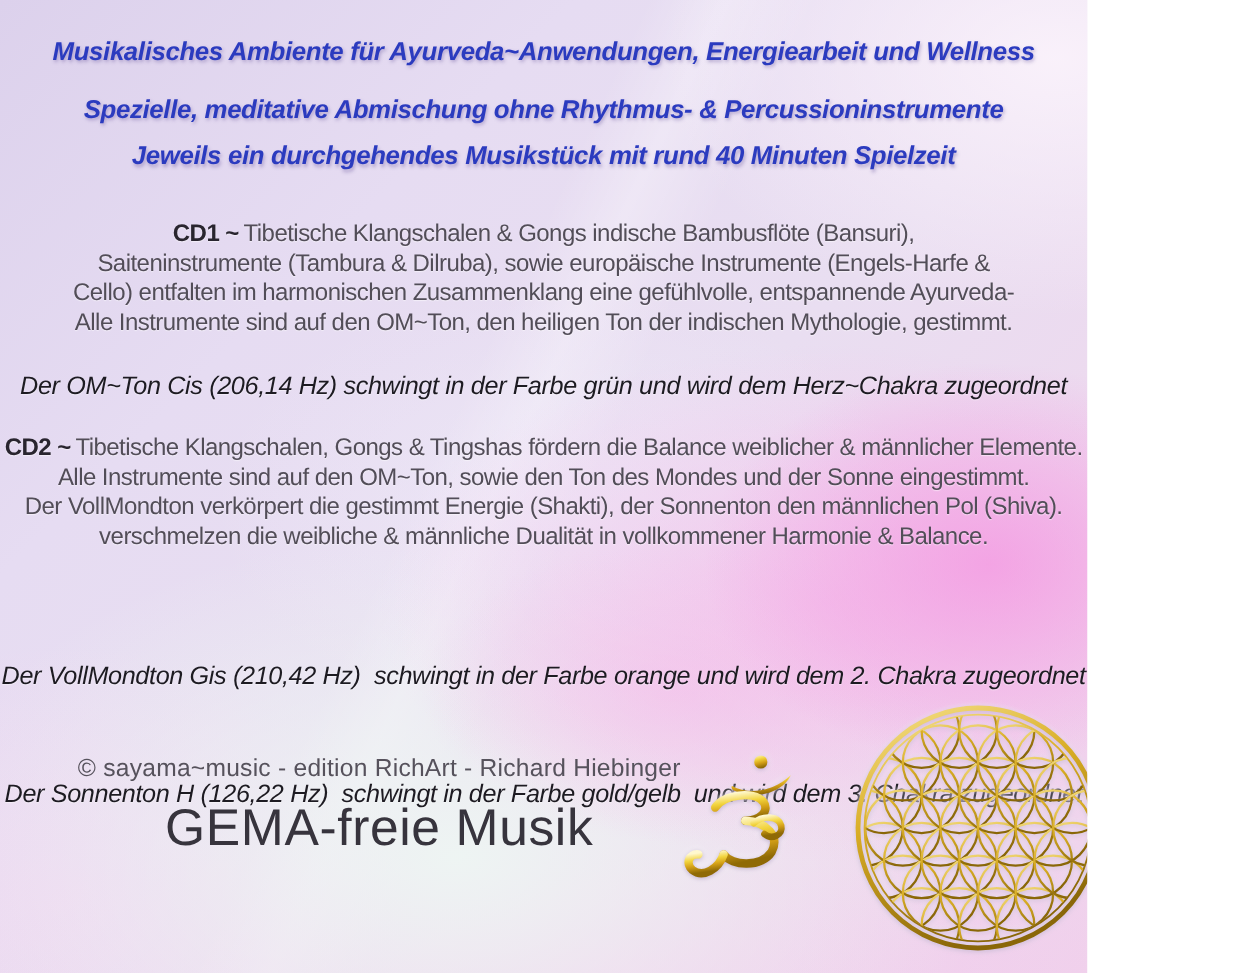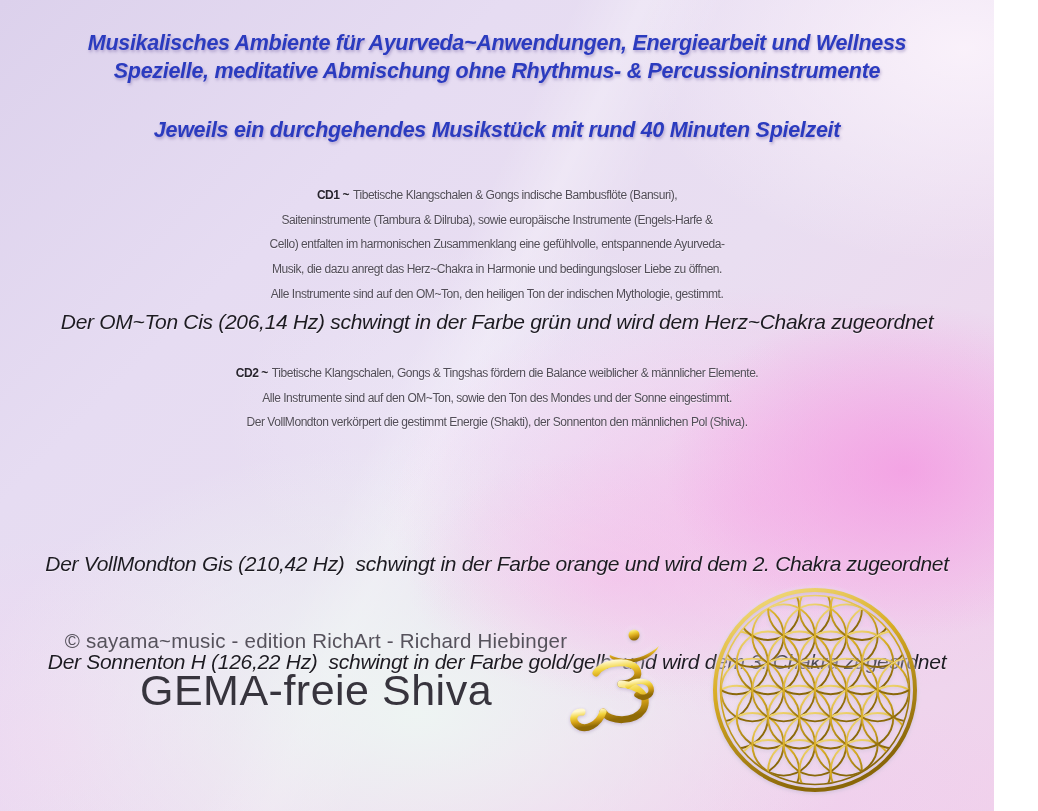--- a/index.html
+++ b/index.html
@@ -1,18 +1,18 @@
 <!DOCTYPE html>
 <html><head>
 <meta charset="utf-8">
 <style>
   html,body{margin:0;padding:0;}
   #cover{
     position:relative;
-    width:994px;height:811px;
+    width:906px;height:811px;
     overflow:hidden;
     font-family:"Liberation Sans",sans-serif;
     background:
       radial-gradient(ellipse 340px 240px at 91% 58%, rgba(244,150,225,0.75), rgba(244,150,225,0) 70%),
       radial-gradient(ellipse 520px 300px at 76% 62%, rgba(247,186,234,0.65), rgba(247,186,234,0) 72%),
       radial-gradient(ellipse 300px 180px at 62% 71%, rgba(246,180,232,0.45), rgba(246,180,232,0) 70%),
       radial-gradient(ellipse 620px 380px at 42% 88%, rgba(238,246,243,0.95), rgba(238,246,243,0) 72%),
       radial-gradient(ellipse 420px 260px at 52% 52%, rgba(240,238,250,0.55), rgba(240,238,250,0) 70%),
       radial-gradient(ellipse 460px 300px at 97% 6%, rgba(252,244,252,0.85), rgba(252,244,252,0) 72%),
       radial-gradient(ellipse 420px 300px at 6% 92%, rgba(241,214,241,0.7), rgba(241,214,241,0) 70%),
@@ -21,24 +21,24 @@
       linear-gradient(135deg, #dcd1ec 0%, #e6dcf2 28%, #e9def1 55%, #eed8ee 80%, #f0d2ec 100%);
   }
   .abs{position:absolute;left:0;right:0;text-align:center;white-space:nowrap;}
   .heading{
     color:#2b3bbf;
     font-weight:bold;font-style:italic;
     font-size:21.5px;line-height:27px;
     letter-spacing:-0.3px;
     text-shadow:1px 2px 3px rgba(80,60,140,0.35);
   }
-  .h1{top:30px;} .h2{top:58px;} .h3{top:117px;}
+  .h1{top:30px;} .h2{top:78px;} .h3{top:117px;}
   .para{
     color:#524d58;
-    font-size:12px;line-height:24.7px;
+    font-size:20px;line-height:24.7px;
     letter-spacing:-0.45px;
     text-shadow:0 1px 1px rgba(255,255,255,0.55);
   }
   .cd1{top:183px;} .cd2{top:361px;}
   .cdlabel{font-weight:bold;color:#29252f;margin-right:4px;}
   .emph{
     color:#1d1b22;
     font-style:italic;
     font-size:21px;
     letter-spacing:-0.3px;
@@ -64,40 +64,40 @@
 <div id="cover">
 
   <div class="abs heading h1">Musikalisches Ambiente für Ayurveda~Anwendungen, Energiearbeit und Wellness</div>
   <div class="abs heading h2">Spezielle, meditative Abmischung ohne Rhythmus- &amp; Percussioninstrumente</div>
   <div class="abs heading h3">Jeweils ein durchgehendes Musikstück mit rund 40 Minuten Spielzeit</div>
 
   <div class="abs para cd1">
     <div><span class="cdlabel">CD1 ~</span><span>Tibetische Klangschalen &amp; Gongs indische Bambusflöte (Bansuri),</span></div>
     <div>Saiteninstrumente (Tambura &amp; Dilruba), sowie europäische Instrumente (Engels-Harfe &amp;</div>
     <div>Cello) entfalten im harmonischen Zusammenklang eine gefühlvolle, entspannende Ayurveda-</div>
-    <div>Musik, die dazu anregt das Herz~Chakra in Harmonie und bedingungsloser Liebe zu öffnen.</div>
     <div>Alle Instrumente sind auf den OM~Ton, den heiligen Ton der indischen Mythologie, gestimmt.</div>
   </div>
 
   <div class="abs emph hl1">Der OM~Ton Cis (206,14 Hz) schwingt in der Farbe grün und wird dem Herz~Chakra zugeordnet</div>
 
   <div class="abs para cd2">
     <div><span class="cdlabel">CD2 ~</span><span>Tibetische Klangschalen, Gongs &amp; Tingshas fördern die Balance weiblicher &amp; männlicher Elemente.</span></div>
     <div>Alle Instrumente sind auf den OM~Ton, sowie den Ton des Mondes und der Sonne eingestimmt.</div>
     <div>Der VollMondton verkörpert die gestimmt Energie (Shakti), der Sonnenton den männlichen Pol (Shiva).</div>
+    <div>verschmelzen die weibliche &amp; männliche Dualität in vollkommener Harmonie &amp; Balance.</div>
   </div>
 
   <div class="abs emph hl2">
     <div>Der VollMondton Gis (210,42 Hz)  schwingt in der Farbe orange und wird dem 2. Chakra zugeordnet</div>
     <div>Der Sonnenton H (126,22 Hz)  schwingt in der Farbe gold/gelb  und wird dem 3. Chakra zugeordnet</div>
   </div>
 
   <div class="footer">
     <div class="copyright">© sayama~music - edition RichArt - Richard Hiebinger</div>
-    <div class="gema">GEMA-freie Shiva</div>
+    <div class="gema">GEMA-freie Musik</div>
   </div>
 
   <svg class="om-svg" width="98" height="130" viewBox="0 0 98 130">
     <defs>
       <linearGradient id="omg" x1="0" y1="0" x2="0.25" y2="1">
         <stop offset="0" stop-color="#fff8cf"></stop>
         <stop offset="0.35" stop-color="#f2d43e"></stop>
         <stop offset="0.65" stop-color="#d4a017"></stop>
         <stop offset="1" stop-color="#8f6a06"></stop>
       </linearGradient>

